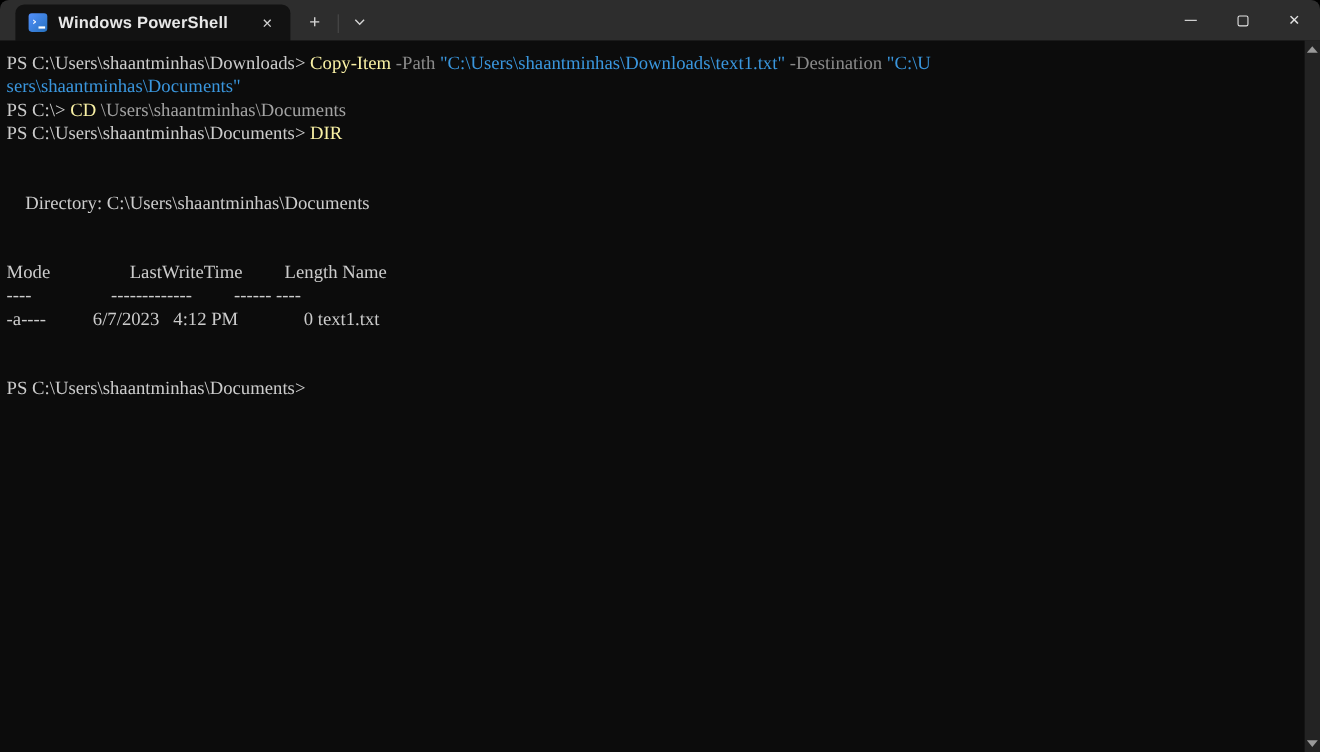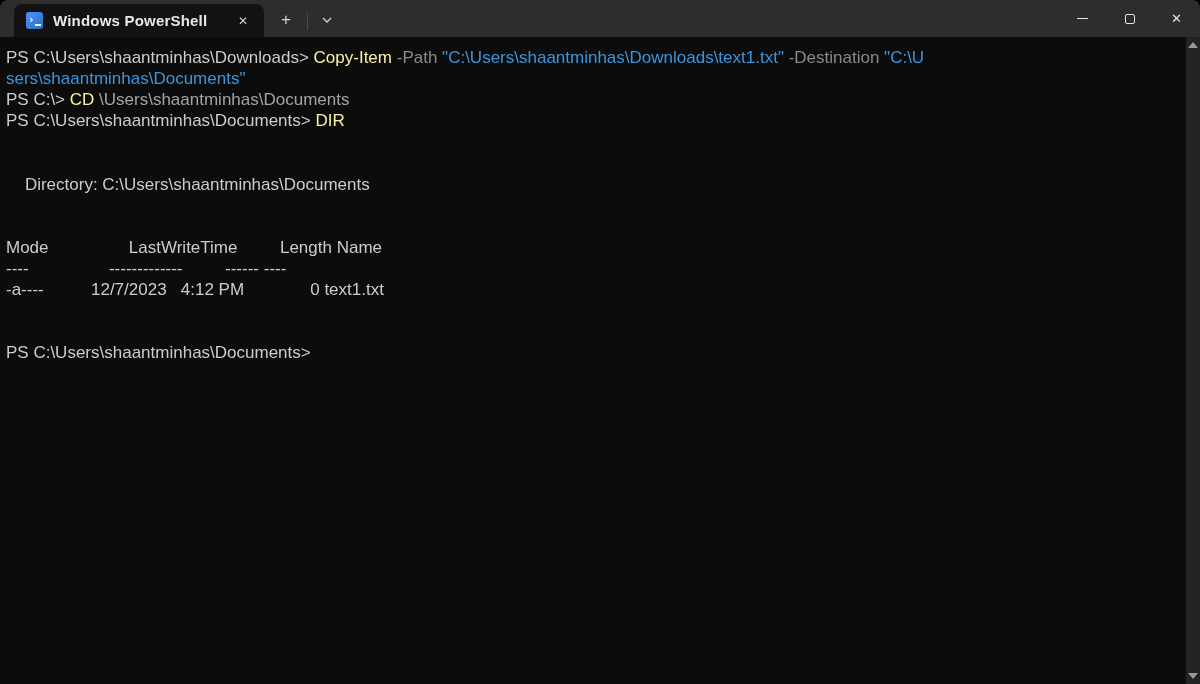--- a/index.html
+++ b/index.html
@@ -47,21 +47,21 @@
   .caption-btn { width:47px; height:37px; display:flex; align-items:center; justify-content:center; }
   .min-glyph { width:11px; height:1.4px; background:#e3e3e3; }
   .max-glyph { width:10px; height:10px; border:1.4px solid #e3e3e3; border-radius:2px; }
   .close-glyph { color:#e3e3e3; font-size:13px; line-height:1; }
   
   .terminal {
     position:absolute; top:37px; left:0; right:14px; bottom:0;
     background:#0c0c0c; padding:10px 0 0 6px; overflow:hidden;
   }
   .term-line {
-    white-space:pre; font-family:Liberation Sans, sans-serif;
+    white-space:pre; font-family:Liberation Serif, serif;
     font-size:17px; line-height:21.1px; height:21.1px;
   }
   
   .scrollbar {
     position:absolute; top:37px; right:0; width:14px; bottom:0;
     background:#232323; display:flex; flex-direction:column;
     align-items:center; justify-content:space-between; padding:5px 0;
   }
   .arr-up { width:0; height:0; border-left:5px solid transparent; border-right:5px solid transparent;
     border-bottom:6px solid #9a9a9a; }
@@ -118,21 +118,21 @@
       <div class="term-line"><span style="color: rgb(58, 150, 221);">sers\shaantminhas\Documents"</span></div>
       <div class="term-line"><span style="color: rgb(204, 204, 204);">PS C:\&gt; </span><span style="color: rgb(249, 241, 165);">CD</span><span style="color: #a3a3a3;"> \Users\shaantminhas\Documents</span></div>
       <div class="term-line"><span style="color: rgb(204, 204, 204);">PS C:\Users\shaantminhas\Documents&gt; </span><span style="color: rgb(249, 241, 165);">DIR</span></div>
       <div class="term-line">&nbsp;</div>
       <div class="term-line">&nbsp;</div>
       <div class="term-line"><span style="color: rgb(204, 204, 204);">    Directory: C:\Users\shaantminhas\Documents</span></div>
       <div class="term-line">&nbsp;</div>
       <div class="term-line">&nbsp;</div>
       <div class="term-line"><span style="color: rgb(204, 204, 204);">Mode                 LastWriteTime         Length Name</span></div>
       <div class="term-line"><span style="color: rgb(204, 204, 204);">----                 -------------         ------ ----</span></div>
-      <div class="term-line"><span style="color: rgb(204, 204, 204);">-a----          12/7/2023   4:12 PM              0 text1.txt</span></div>
+      <div class="term-line"><span style="color: rgb(204, 204, 204);">-a----          6/7/2023   4:12 PM              0 text1.txt</span></div>
       <div class="term-line">&nbsp;</div>
       <div class="term-line">&nbsp;</div>
       <div class="term-line"><span style="color: rgb(204, 204, 204);">PS C:\Users\shaantminhas\Documents&gt; </span></div>
     </div>
 
   <div class="scrollbar">
     <div class="arr-up"></div>
     <div class="arr-down"></div>
   </div>
 

